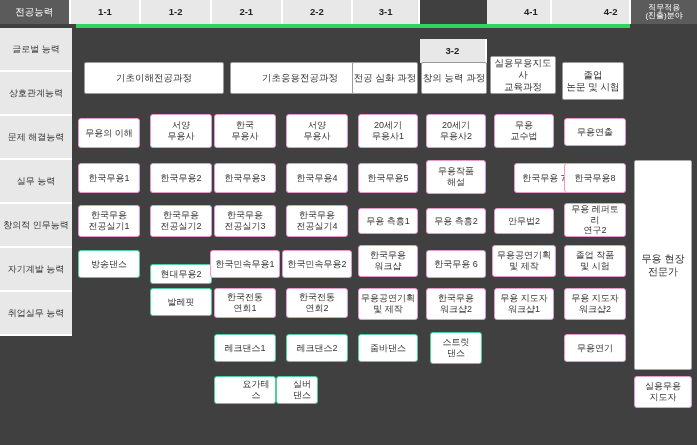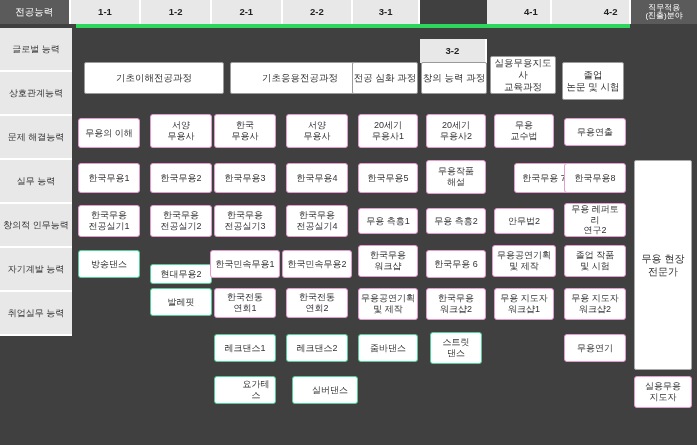--- a/index.html
+++ b/index.html
@@ -204,21 +204,21 @@
 
   <div class="box pink" style="left:286px; top:114px; width:62px; height:34px; white-space:pre-line;">서양
 무용사</div>
   <div class="box pink" style="left:286px; top:163px; width:62px; height:30px; white-space:pre-line;">한국무용4</div>
   <div class="box pink" style="left:286px; top:205px; width:62px; height:32px; white-space:pre-line;">한국무용
 전공실기4</div>
   <div class="box pink" style="left:282px; top:250px; width:70px; height:28px; white-space:pre-line;">한국민속무용2</div>
   <div class="box pink" style="left:286px; top:288px; width:62px; height:30px; white-space:pre-line;">한국전통
 연회2</div>
   <div class="box green" style="left:286px; top:334px; width:62px; height:28px; white-space:pre-line;">레크댄스2</div>
-  <div class="box green" style="left:292px; top:376px; width:66px; height:28px; white-space:pre-line;padding-left:12px;">실버댄스</div>
+  <div class="box green" style="left:276px; top:376px; width:42px; height:28px; white-space:pre-line;padding-left:12px;">실버댄스</div>
 
   <div class="box pink" style="left:358px; top:114px; width:60px; height:34px; white-space:pre-line;">20세기
 무용사1</div>
   <div class="box pink" style="left:358px; top:163px; width:60px; height:30px; white-space:pre-line;">한국무용5</div>
   <div class="box pink" style="left:358px; top:208px; width:60px; height:26px; white-space:pre-line;">무용 측흥1</div>
   <div class="box pink" style="left:358px; top:245px; width:60px; height:32px; white-space:pre-line;">한국무용
 워크샵</div>
   <div class="box pink" style="left:358px; top:288px; width:60px; height:32px; white-space:pre-line;">무용공연기획
 및 제작</div>
   <div class="box green" style="left:358px; top:334px; width:60px; height:28px; white-space:pre-line;">줌바댄스</div>

